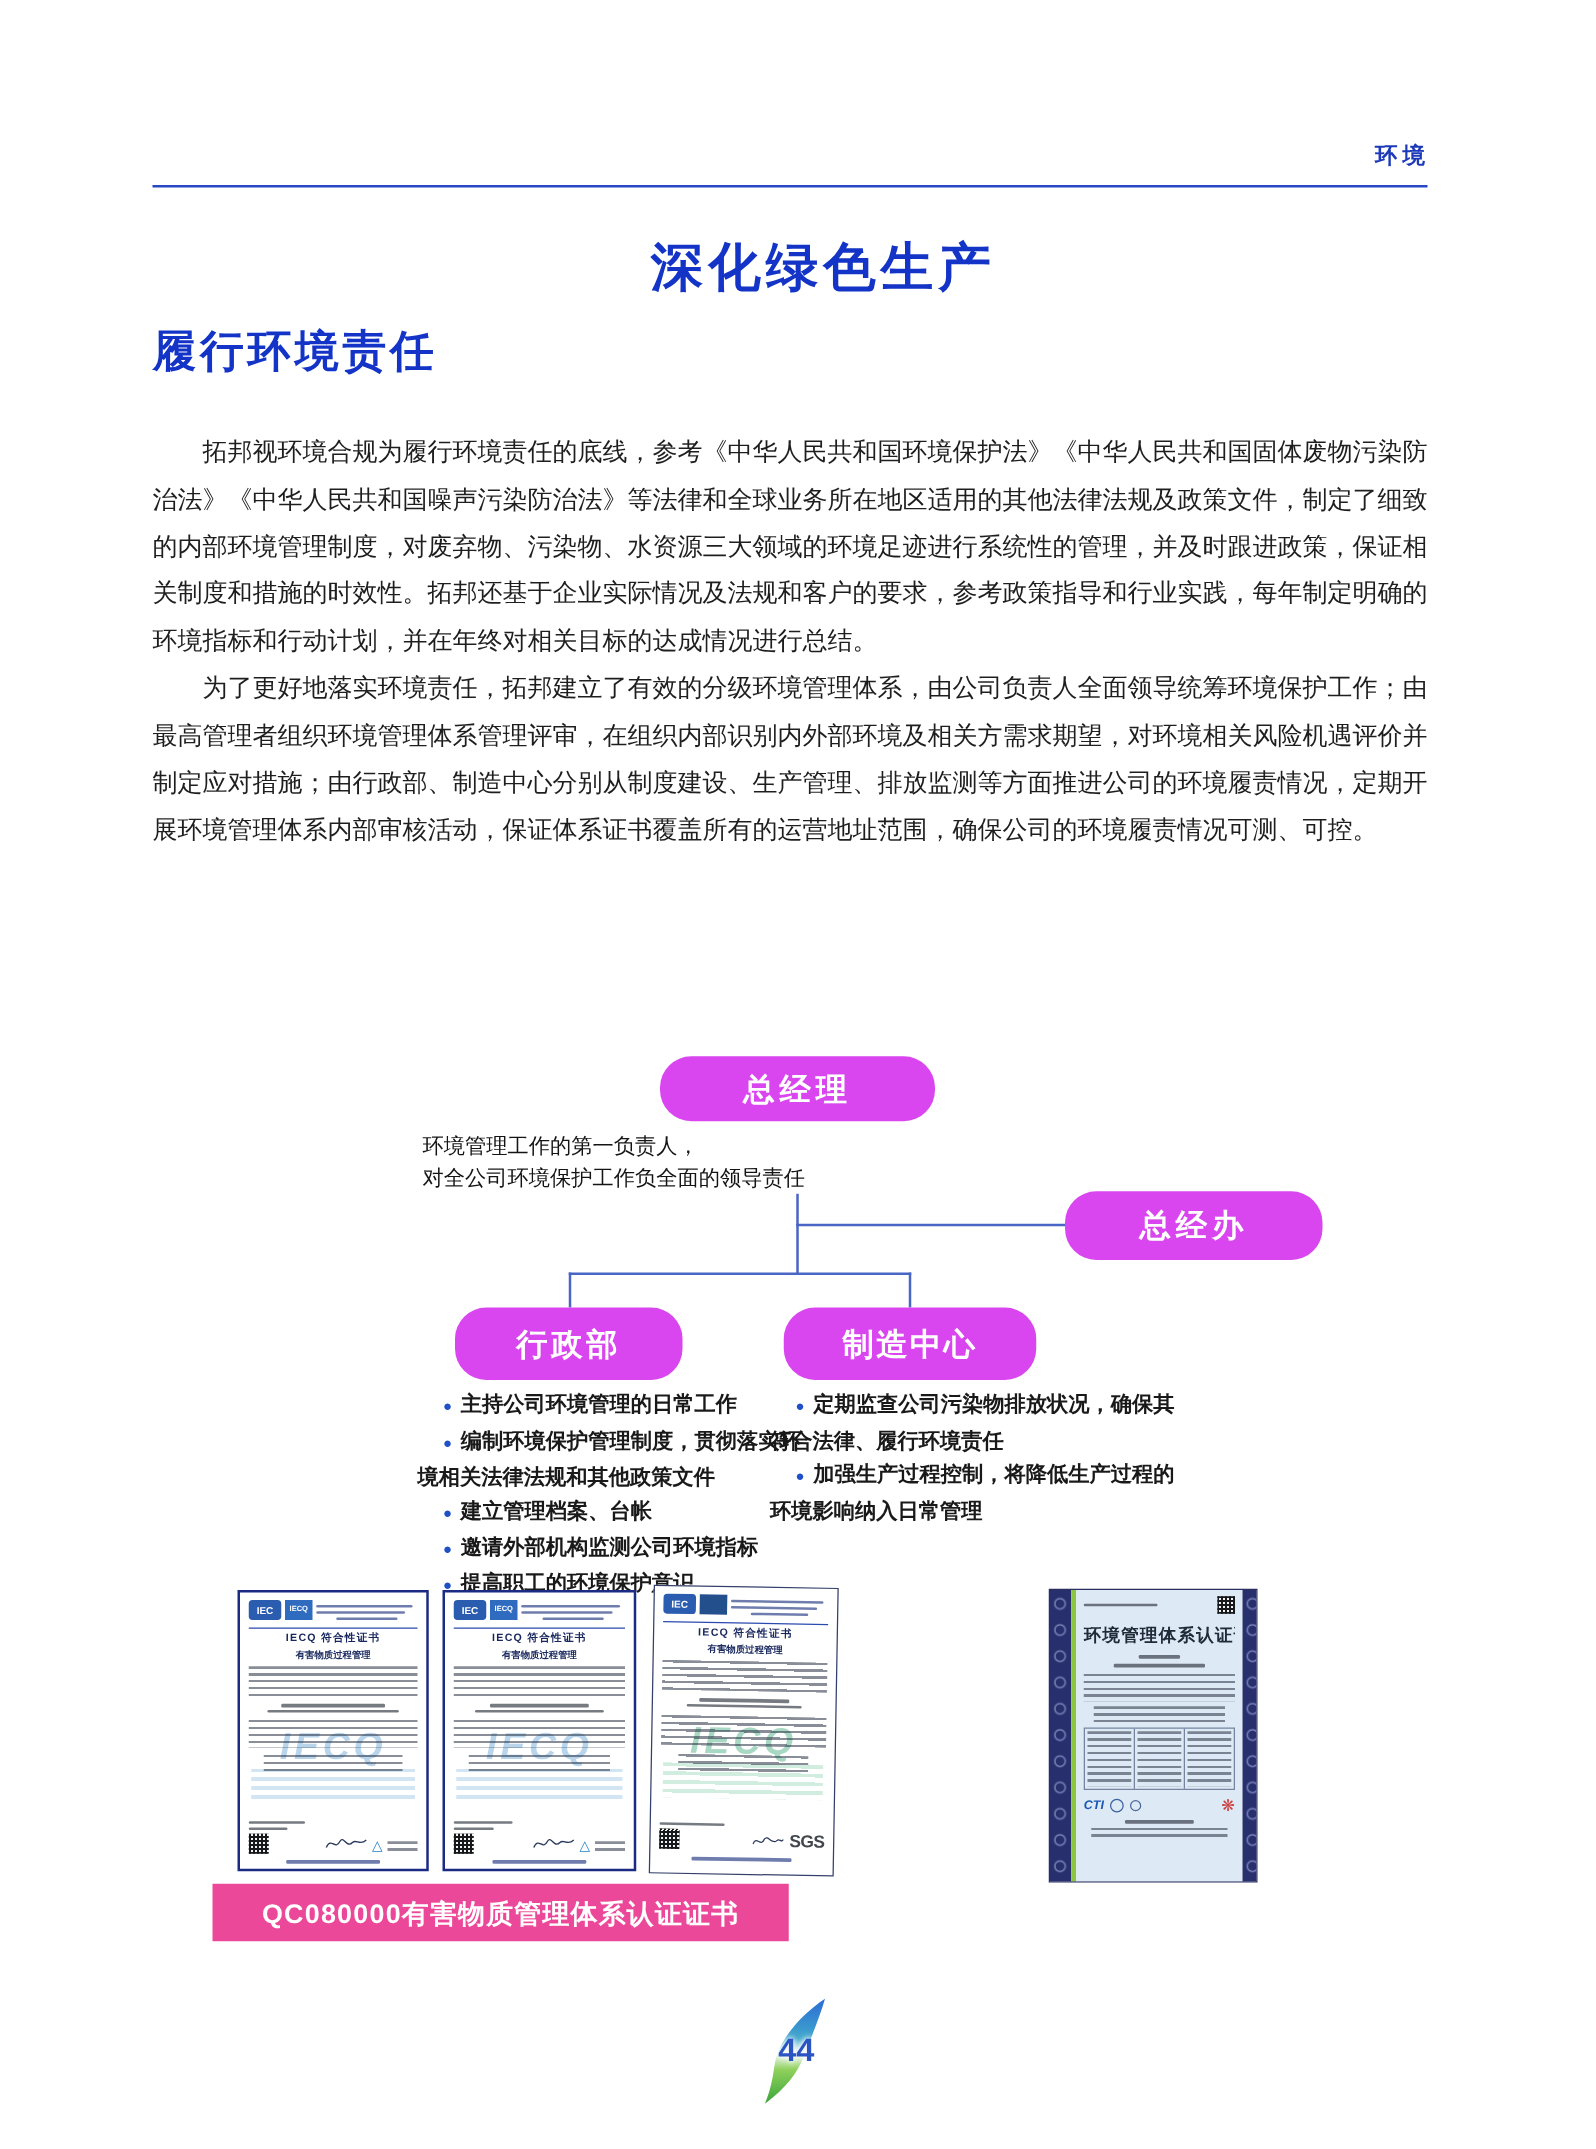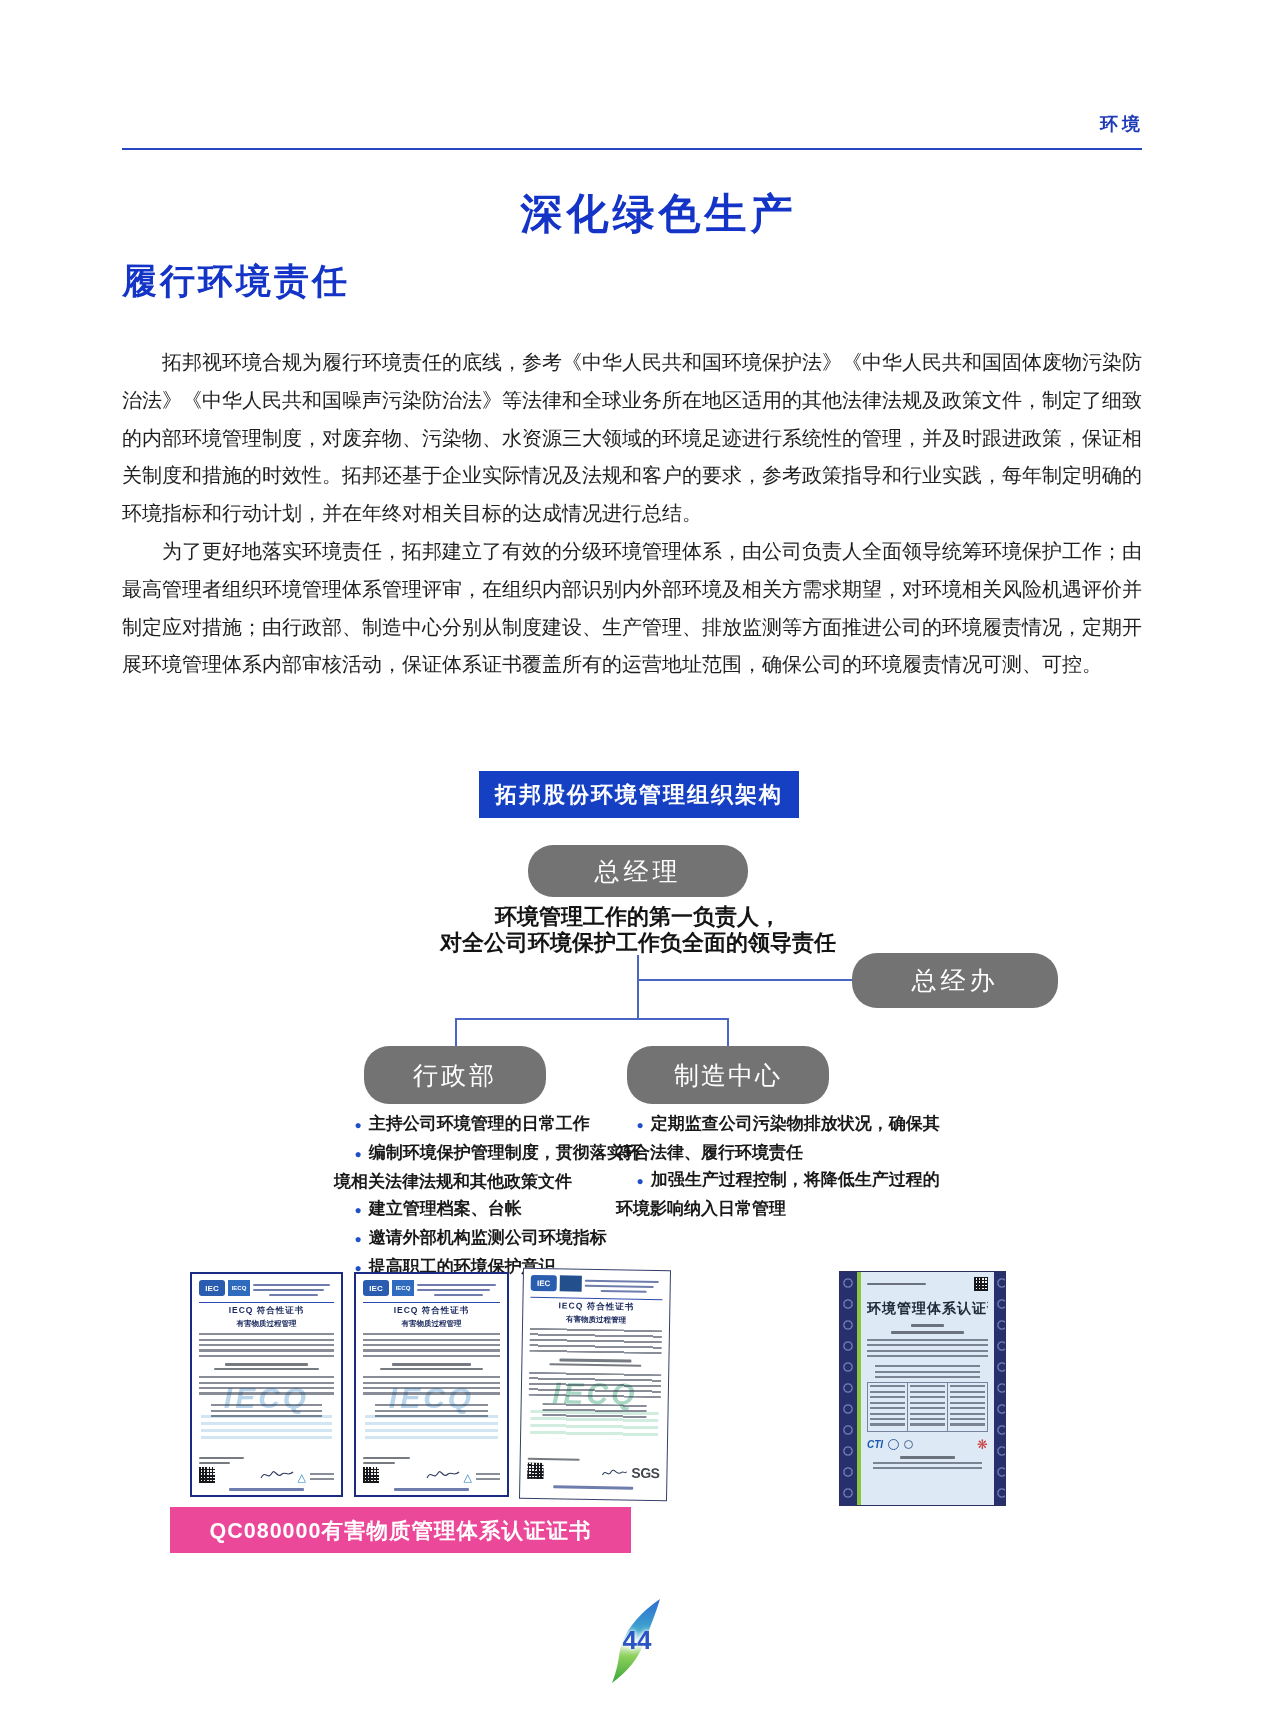--- a/index.html
+++ b/index.html
@@ -19,24 +19,24 @@
 
   
   .paras{left:122px;top:344px;width:1020px;font-size:20px;color:#1e1e1e;line-height:37.8px;
          text-align:justify;}
   .paras p{margin:0;text-indent:2em;}
 
   
   .org-title{left:479px;top:771px;width:320px;height:47px;background:#1540c4;color:#fff;
              font-size:22px;font-weight:bold;display:flex;align-items:center;justify-content:center;
              letter-spacing:2px;}
-  .node{background:#737373;color:#fff;font-weight:normal;display:flex;align-items:center;
+  .node{background:#d946ef;color:#fff;font-weight:bold;display:flex;align-items:center;
         justify-content:center;border-radius:25px;}
   .n-gm{left:528px;top:845px;width:220px;height:52px;font-size:25px;letter-spacing:4px;}
-  .gm-note{left:338px;top:904px;width:600px;text-align:center;font-size:22px;font-weight:bold;
+  .gm-note{left:338px;top:904px;width:600px;font-size:17px;font-weight:normal;
            color:#141414;line-height:26px;}
   .n-gmo{left:852px;top:953px;width:206px;height:55px;font-size:25px;letter-spacing:4px;}
   .n-admin{left:364px;top:1046px;width:182px;height:58px;font-size:25px;letter-spacing:3px;}
   .n-mfg{left:627px;top:1046px;width:202px;height:58px;font-size:25px;letter-spacing:2px;}
   .cline{background:#4a66c4;}
   .v1{left:637px;top:955px;width:2px;height:64px;}
   .hl1{left:637px;top:979px;width:215px;height:2px;}
   .hl2{left:455px;top:1018px;width:274px;height:2px;}
   .d1{left:455px;top:1018px;width:2px;height:28px;}
   .d2{left:727px;top:1018px;width:2px;height:28px;}
@@ -123,21 +123,20 @@
   <div class="abs rule"></div>
 
   <div class="abs main-title">深化绿色生产</div>
   <div class="abs h2">履行环境责任</div>
 
   <div class="abs paras">
     <p>拓邦视环境合规为履行环境责任的底线，参考《中华人民共和国环境保护法》《中华人民共和国固体废物污染防治法》《中华人民共和国噪声污染防治法》等法律和全球业务所在地区适用的其他法律法规及政策文件，制定了细致的内部环境管理制度，对废弃物、污染物、水资源三大领域的环境足迹进行系统性的管理，并及时跟进政策，保证相关制度和措施的时效性。拓邦还基于企业实际情况及法规和客户的要求，参考政策指导和行业实践，每年制定明确的环境指标和行动计划，并在年终对相关目标的达成情况进行总结。</p>
     <p>为了更好地落实环境责任，拓邦建立了有效的分级环境管理体系，由公司负责人全面领导统筹环境保护工作；由最高管理者组织环境管理体系管理评审，在组织内部识别内外部环境及相关方需求期望，对环境相关风险机遇评价并制定应对措施；由行政部、制造中心分别从制度建设、生产管理、排放监测等方面推进公司的环境履责情况，定期开展环境管理体系内部审核活动，保证体系证书覆盖所有的运营地址范围，确保公司的环境履责情况可测、可控。</p>
   </div>
 
-  <div class="abs org-title">拓邦股份环境管理组织架构</div>
 
   <div class="abs node n-gm">总经理</div>
   <div class="abs gm-note">
     <div>环境管理工作的第一负责人，</div>
     <div>对全公司环境保护工作负全面的领导责任</div>
   </div>
 
   <div class="abs cline v1"></div>
   <div class="abs cline hl1"></div>
   <div class="abs cline hl2"></div>

